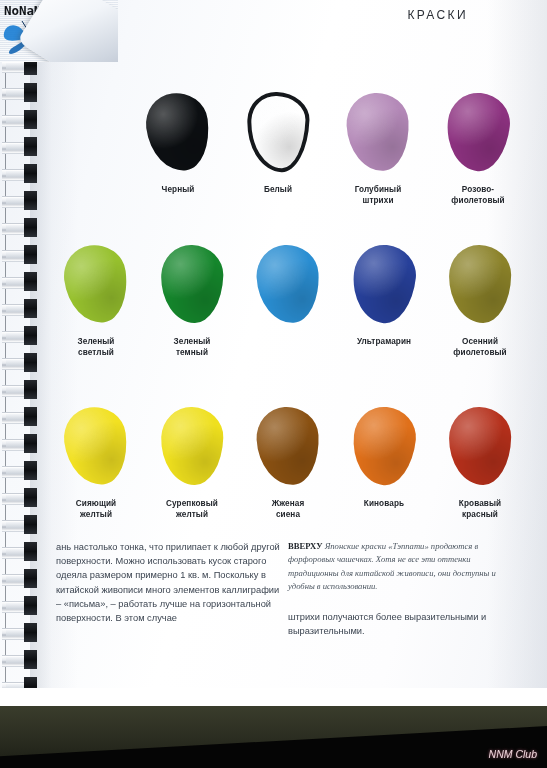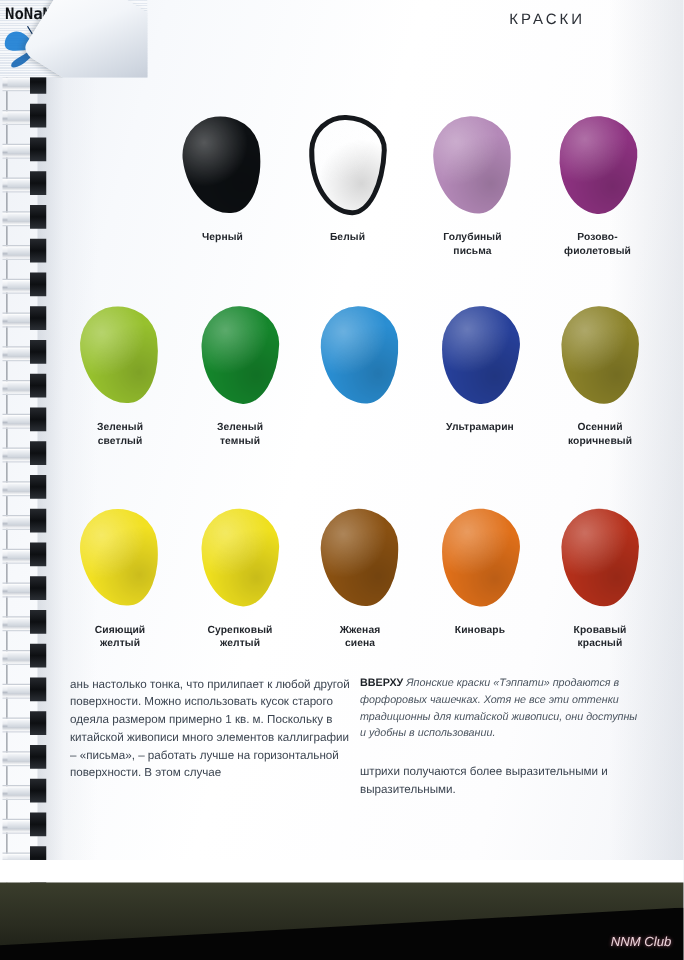--- a/index.html
+++ b/index.html
@@ -215,20 +215,21 @@
   }
   #col-right {
     left: 240px; top: 540px;
     width: 222px;
   }
   #caption {
     font-style: italic;
     font-size: 8.6px;
     line-height: 13.4px;
     color: #4a545f;
+    font-family: Liberation Serif, serif;
   }
   #caption .lead {
     font-style: normal;
     font-weight: bold;
     color: #1d2228;
   }
   #col-right-tail {
     margin-top: 16px;
     font-style: normal;
     font-size: 9.3px;
@@ -444,21 +445,21 @@
         </div>
         <div class="swatch-label" style="white-space: pre-line;">Белый</div>
       </div>
       <div class="swatch-cell">
         <div class="blob-wrap">
           <div class="blob" style="background: rgb(180, 137, 184); transform: rotate(-3deg);">
             <div class="grain"></div>
           </div>
         </div>
         <div class="swatch-label" style="white-space: pre-line;">Голубиный
-письма</div>
+штрихи</div>
       </div>
       <div class="swatch-cell">
         <div class="blob-wrap">
           <div class="blob" style="background: rgb(141, 50, 128); transform: rotate(6deg);">
             <div class="grain"></div>
           </div>
         </div>
         <div class="swatch-label" style="white-space: pre-line;">Розово-
 фиолетовый</div>
       </div>
@@ -497,21 +498,21 @@
         </div>
         <div class="swatch-label" style="white-space: pre-line;">Ультрамарин</div>
       </div>
       <div class="swatch-cell">
         <div class="blob-wrap">
           <div class="blob" style="background: rgb(139, 130, 41); transform: rotate(1deg);">
             <div class="grain"></div>
           </div>
         </div>
         <div class="swatch-label" style="white-space: pre-line;">Осенний
-коричневый</div>
+фиолетовый</div>
       </div>
     </div>
   <div class="swatch-row" id="row-3">
       <div class="swatch-cell">
         <div class="blob-wrap">
           <div class="blob" style="background: rgb(242, 225, 34); transform: rotate(-7deg);">
             <div class="grain"></div>
           </div>
         </div>
         <div class="swatch-label" style="white-space: pre-line;">Сияющий

